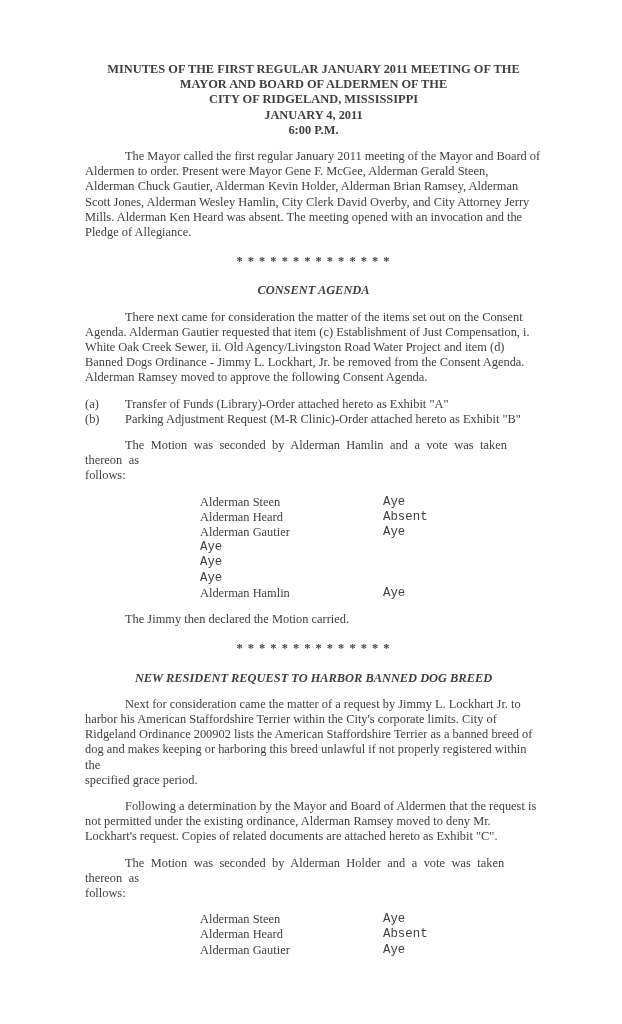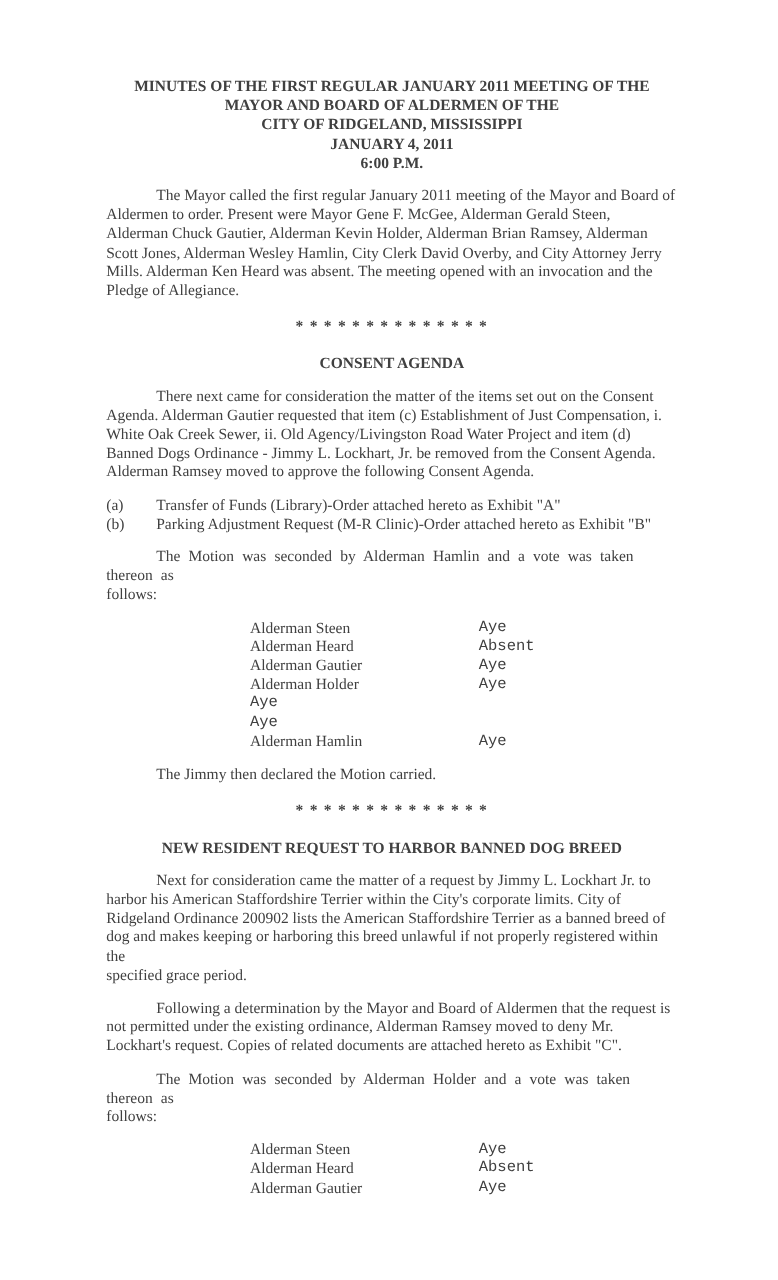--- a/index.html
+++ b/index.html
@@ -36,20 +36,21 @@
   .separator {
     margin-top: 14px;
     text-align: center;
     font-weight: bold;
     letter-spacing: 1px;
   }
   .section-heading {
     margin-top: 14px;
     text-align: center;
     font-weight: bold;
+    font-style: italic;
   }
   .agenda-list {
     margin-top: 11px;
   }
   .agenda-item {
     display: flex;
   }
   .agenda-label {
     flex: 0 0 40px;
   }
@@ -124,21 +125,20 @@
     </div>
     <div class="vote-row">
       <span class="vote-name">Alderman Heard</span>
       <span class="vote-value">Absent</span>
     </div>
     <div class="vote-row">
       <span class="vote-name">Alderman Gautier</span>
       <span class="vote-value">Aye</span>
     </div>
     <div class="vote-row">
-      <span class="vote-name">Alderman Holder</span>
       <span class="vote-value">Aye</span>
     </div>
     <div class="vote-row">
       <span class="vote-value">Aye</span>
     </div>
     <div class="vote-row">
       <span class="vote-value">Aye</span>
     </div>
     <div class="vote-row">
       <span class="vote-name">Alderman Hamlin</span>

